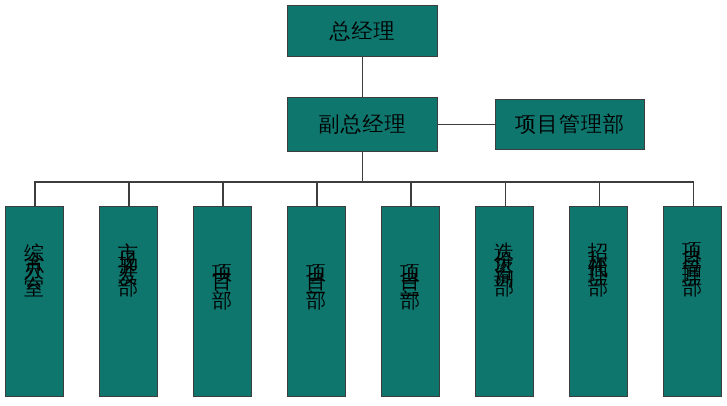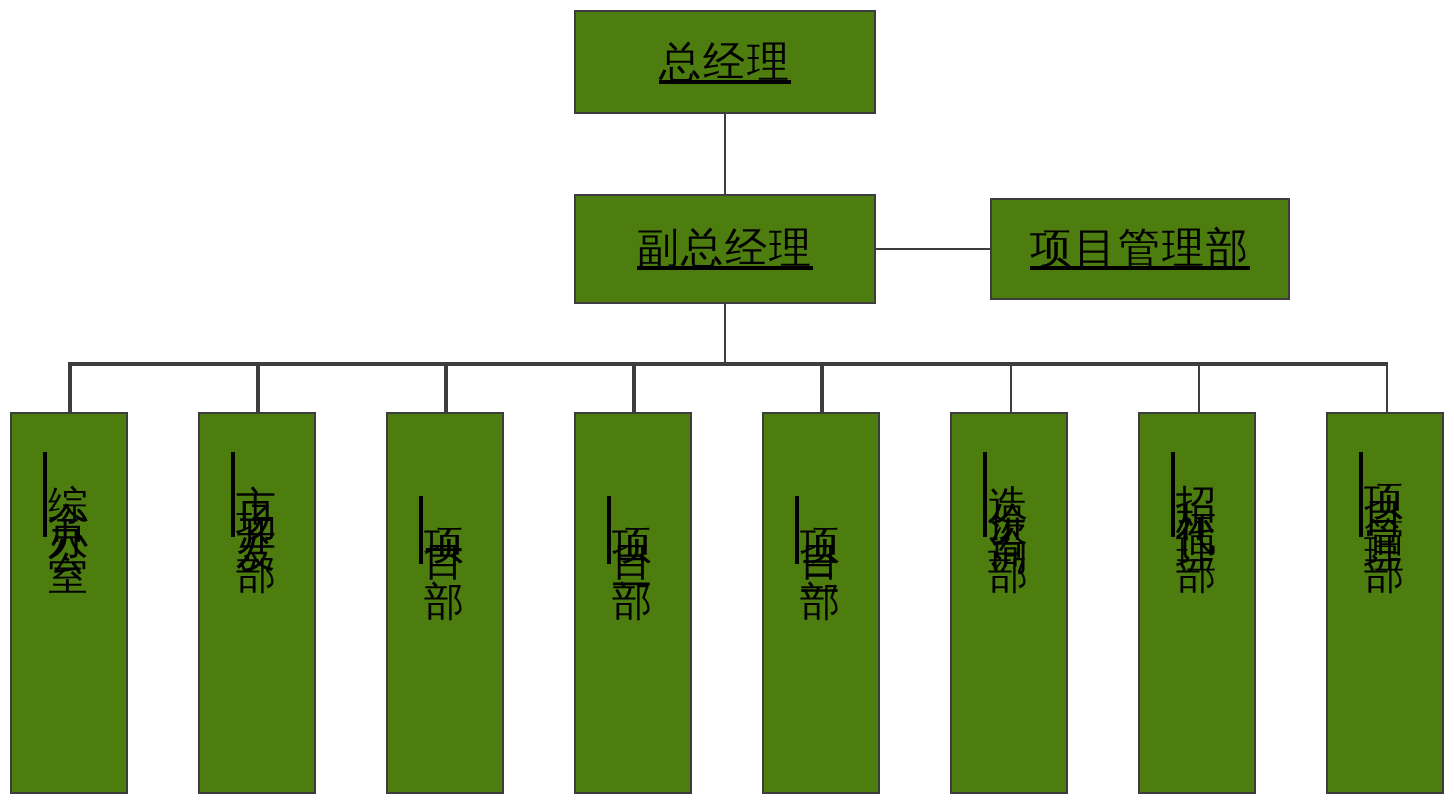--- a/index.html
+++ b/index.html
@@ -17,26 +17,25 @@
     width: 727px;
     height: 406px;
     background: #ffffff;
     overflow: hidden;
   }
 
   
   .node {
     position: absolute;
     box-sizing: border-box;
-    background: #4d7c0f;
+    background: #0f766e;
     border: 1.6px solid #3d3d3d;
     display: flex;
     align-items: center;
     justify-content: center;
-    text-decoration: underline;
   }
 
   .node-label {
     font-family: "DejaVu Sans", "Liberation Sans", sans-serif;
     color: #000000;
     white-space: nowrap;
     line-height: 1.0;
   }
 
   

